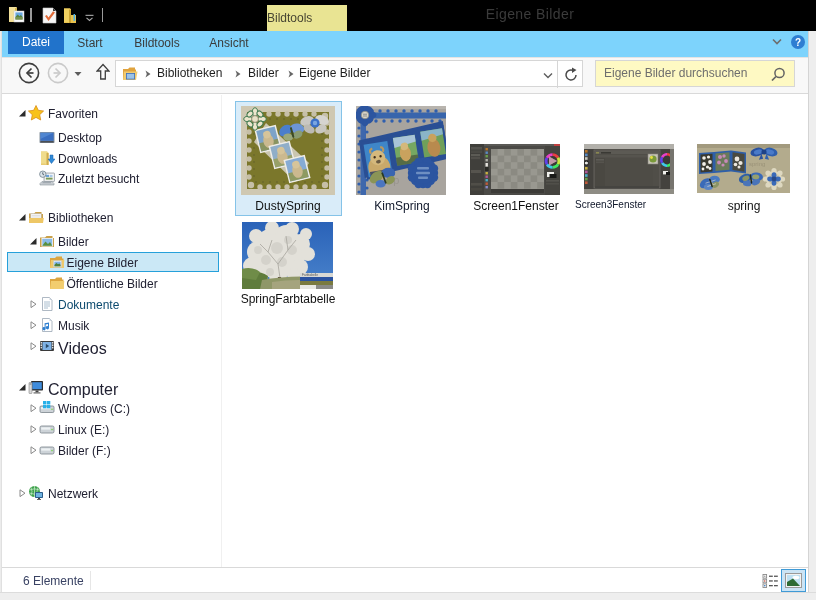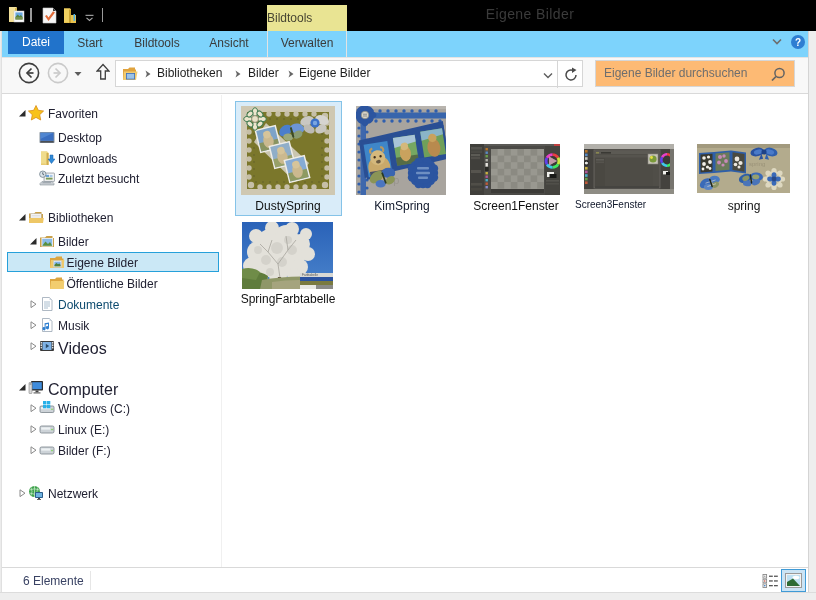--- a/index.html
+++ b/index.html
@@ -48,21 +48,20 @@
   <div class="abs" style="left:415px;top:6px;width:230px;text-align:center;font-size:14px;letter-spacing:0.4px;color:#3b3b3b">Eigene Bilder</div>
 
   <div class="abs" style="left:267px;top:5px;width:80px;height:26px;background:#e9e493;color:#474532;font-size:12px;text-align:left;line-height:26px">Bildtools</div>
 </div>
 
 <div class="abs" style="left:2px;top:31px;width:806px;height:27px;background:#7dd3fc;border-bottom:1px solid #e4e4e4">
   <div class="abs" style="left:6px;top:0;width:56px;height:23px;background:#2173cb;color:#fff;font-size:12px;text-align:center;line-height:23px">Datei</div>
   <div class="abs tabtxt" style="left:58px;top:0;width:60px;height:25px;text-align:center;line-height:25px">Start</div>
   <div class="abs tabtxt" style="left:120px;top:0;width:70px;height:25px;text-align:center;line-height:25px">Bildtools</div>
   <div class="abs tabtxt" style="left:194px;top:0;width:66px;height:25px;text-align:center;line-height:25px">Ansicht</div>
-  <div class="abs tabtxt" style="left:265px;top:0;width:80px;height:26px;text-align:center;line-height:25px;border-left:1px solid #e3e3e3;border-right:1px solid #e3e3e3">Verwalten</div>
 
   <svg class="abs" style="left:770px;top:7px" width="10" height="8" viewBox="0 0 10 8">
     <path d="M1 1.5 L5 5.5 L9 1.5" fill="none" stroke="#6d6d6d" stroke-width="1.6"></path>
   </svg>
 
   <svg class="abs" style="left:789px;top:4px" width="14" height="14" viewBox="0 0 14 14">
     <circle cx="7" cy="7" r="7" fill="#2e7ed2"></circle>
     <text x="7" y="10.5" font-size="10" font-weight="bold" fill="#fff" text-anchor="middle" font-family="Liberation Sans">?</text>
   </svg>
 </div>
@@ -114,21 +113,21 @@
       <path d="M1 1.5 L5 5.5 L9 1.5" fill="none" stroke="#5d5d5d" stroke-width="1.4"></path>
     </svg>
     <div class="abs" style="left:441px;top:0;width:1px;height:27px;background:#d6d6d6"></div>
 
     <svg class="abs" style="left:447px;top:6px" width="16" height="16" viewBox="0 0 16 16">
       <path d="M13 8 A5 5 0 1 1 9.5 3.2" fill="none" stroke="#4a4a4a" stroke-width="1.5"></path>
       <path d="M9 0.5 L9 6 L13.5 3 Z" fill="#4a4a4a"></path>
     </svg>
   </div>
 
-  <div class="abs" style="left:593px;top:2px;width:200px;height:27px;background:#fdba74;border:1px solid #d6d6d6">
+  <div class="abs" style="left:593px;top:2px;width:200px;height:27px;background:#fef9c3;border:1px solid #d6d6d6">
     <div class="abs" style="left:8px;top:4.5px;font-size:12px;color:#6e6e6e">Eigene Bilder durchsuchen</div>
     <svg class="abs" style="left:174px;top:6px" width="16" height="16" viewBox="0 0 16 16">
       <circle cx="9.5" cy="6" r="4.6" fill="none" stroke="#636363" stroke-width="1.5"></circle>
       <path d="M6 9.5 L2 13.5" stroke="#636363" stroke-width="1.7"></path>
     </svg>
   </div>
 </div>
 
 <div id="sidebar" class="abs" style="left:2px;top:95px;width:219px;height:472px;background:#fff">
     <svg class="abs" style="left:16px;top:14px" width="9" height="9" viewBox="0 0 9 9">

